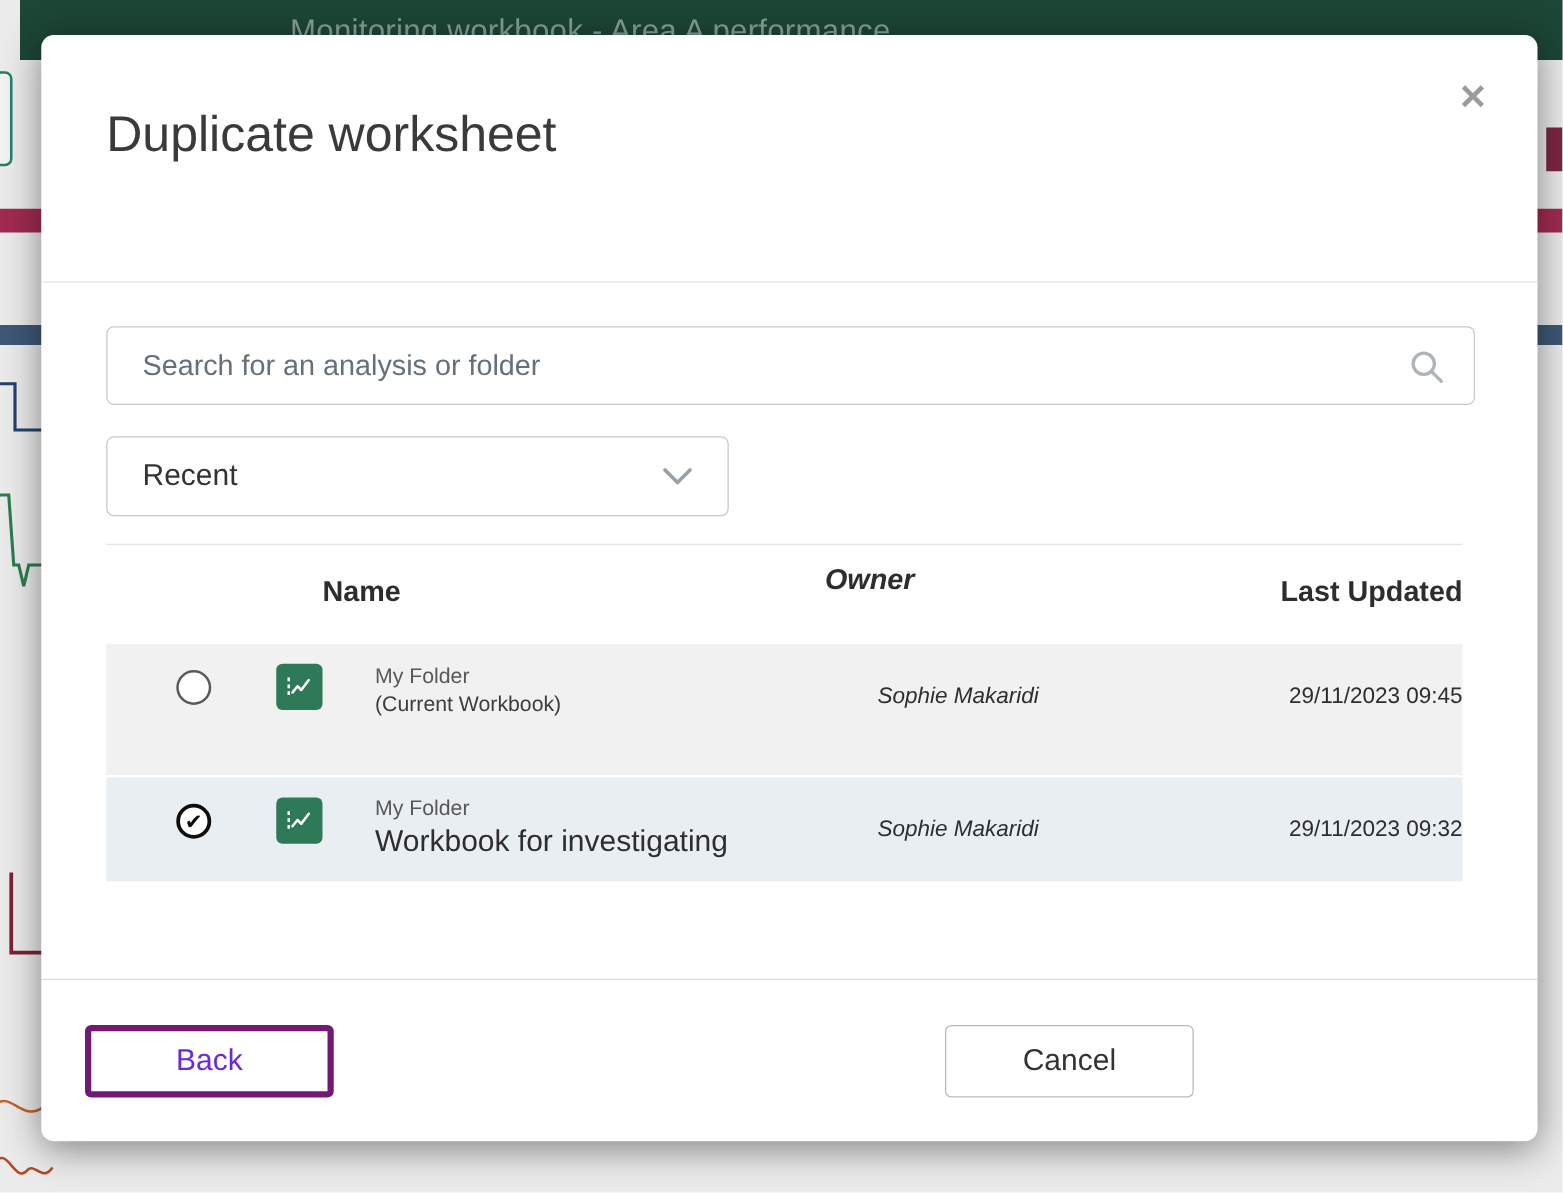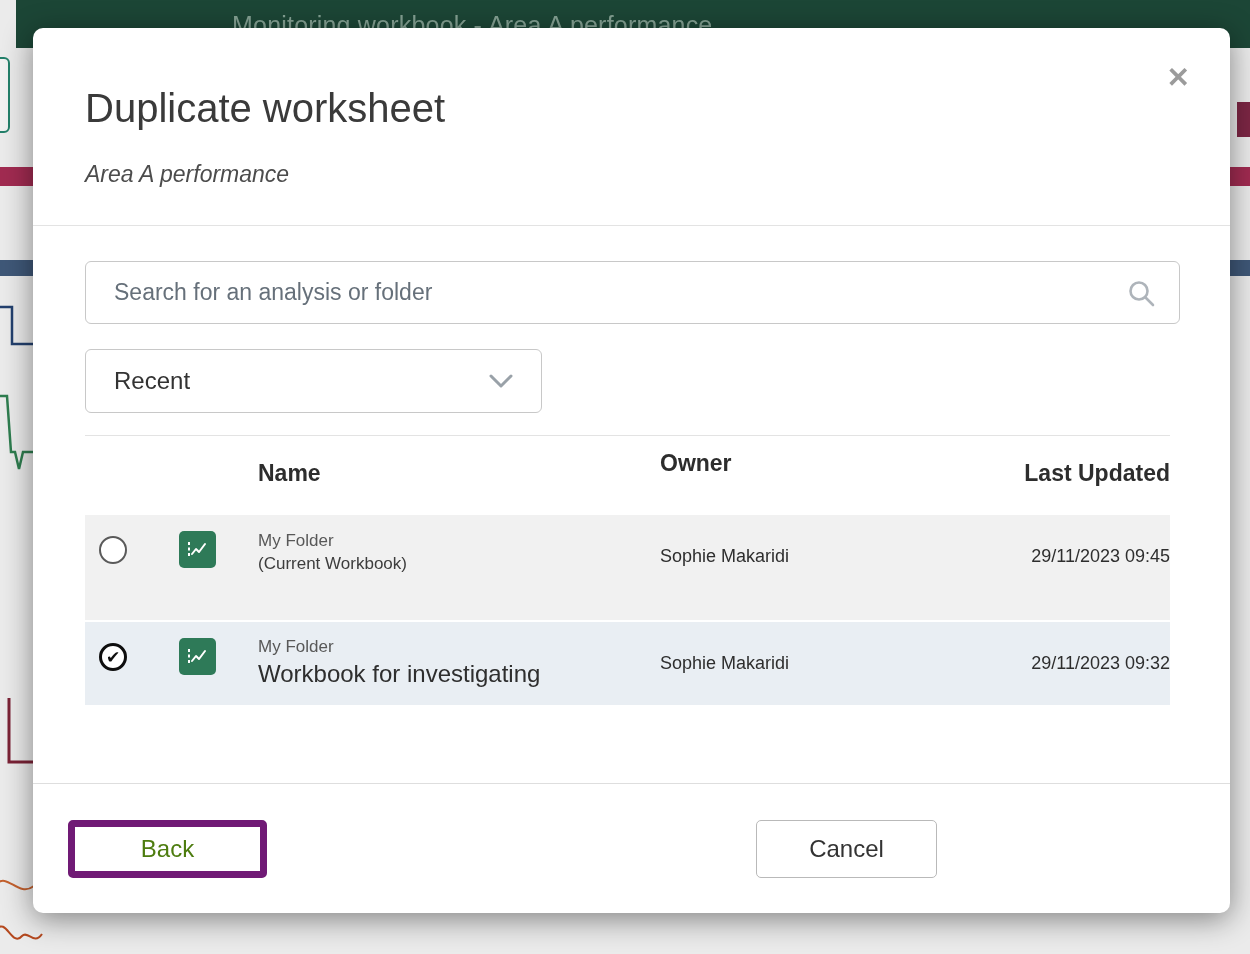--- a/index.html
+++ b/index.html
@@ -58,42 +58,42 @@
   }
   .search-input {
     width:100%; height:100%; border:none; outline:none; background:transparent;
     padding:0 70px 0 28px; font-size:23px; color:#333;
     font-family:Liberation Sans, sans-serif;
   }
   .search-input::placeholder { color:#66707a; opacity:1; }
   .search-icon { position:absolute; right:22px; top:17px; }
 
   .select {
-    position:absolute; left:52px; top:321px; width:457px; height:64px;
+    position:absolute; left:52px; top:321px; width:498px; height:64px;
     border:1px solid #c8c8c8; border-radius:6px; background:#fff;
     display:flex; align-items:center; padding:0 28px; cursor:pointer;
   }
   .select-label { font-size:24px; color:#333; }
   .chevron-icon { margin-left:auto; }
 
   .divider-table { position:absolute; left:52px; top:407px; width:1085px; height:1px; background:#e3e3e3; }
 
   
   .thead { position:absolute; left:52px; top:432px; width:1085px; display:flex; }
   .th { font-size:23px; font-weight:bold; color:#2d2d2d; }
   .col-radio { width:56px; flex:none; display:flex; justify-content:center; }
   .col-icon  { width:117px; flex:none; }
   .col-name  { width:402px; flex:none; }
-  .col-owner { width:255px; flex:none; }
+  .col-owner { width:255px; flex:none;font-style:italic; }
   .col-date  { flex:1;text-align:right; }
   .th-owner { transform:translateY(-10px); display:inline-block; }
 
   .row {
     position:absolute; left:52px; width:1085px;
-    display:flex; align-items:flex-start; cursor:pointer;
+    display:flex; align-items:flex-start; cursor:pointer;padding-left:42px;
   }
   .row-1 { top:487px; height:105px; background:#f1f1f1; }
   .row-2 { top:594px; height:83px;  background:#e9eef3; }
 
   .radio {
     width:28px; height:28px; border-radius:50%;
     border:2px solid #5a5a5a; background:#fff;
     margin-top:21px; flex:none;
     display:flex; align-items:center; justify-content:center;
   }
@@ -115,22 +115,22 @@
   .cell-owner-text, .cell-date-text { font-size:18px; color:#2e2e2e; margin-top:31px; display:block; }
 
   .divider-footer { position:absolute; left:0; top:755px; width:100%; height:1px; background:#dedede; }
 
   .btn {
     position:absolute; top:792px; height:58px;
     border-radius:5px; font-size:24px; cursor:pointer;
     font-family:"Liberation Sans", sans-serif;
     display:flex; align-items:center; justify-content:center;
   }
-  .btn-back   { left:35px;  width:199px; background:#fff; border:7px solid #701a75; color:#4d7c0f; }
-  .btn-cancel { left:723px; width:181px; background:#fff; border:1px solid #b9b9b9; color:#333; }
+  .btn-back   { left:35px;  width:199px; background:#fff; border:5px solid #701a75; color:#6d28d9; }
+  .btn-cancel { left:723px; width:199px; background:#fff; border:1px solid #b9b9b9; color:#333; }
   .btn-duplicate { left:962px; width:201px; background:#2c6e54; border:1px solid #2c6e54; color:#fff; }
 </style>
 </head>
 <body>
 
 <div class="app-header">
   <div class="app-header-title">Monitoring workbook - Area A performance</div>
 </div>
 <div class="tab-fragment"></div>
 <div class="stripe-crimson"></div>
@@ -143,21 +143,20 @@
   <path d="M 9 698 V 762 H 40" fill="none" stroke="#7b2236" stroke-width="3"></path>
   <path d="M -4 884 C 8 872, 18 898, 34 886" fill="none" stroke="#c4612f" stroke-width="2"></path>
   <path d="M -4 930 C 6 916, 12 948, 22 936 C 28 930, 34 946, 42 934" fill="none" stroke="#b5491f" stroke-width="2"></path>
 </svg>
 
 <div class="modal">
 
   <button class="close-btn">✕</button>
 
   <div class="modal-title">Duplicate worksheet</div>
-  <div class="modal-subtitle">Area A performance</div>
   <div class="divider-top"></div>
 
   <div class="search-wrap">
     <input class="search-input" type="text" placeholder="Search for an analysis or folder" style="">
     <svg class="search-icon" width="30" height="30" viewBox="0 0 30 30">
       <circle cx="12" cy="12" r="8.5" fill="none" stroke="#aeb4ba" stroke-width="2.6"></circle>
       <line x1="18.5" y1="18.5" x2="26" y2="26" stroke="#aeb4ba" stroke-width="2.6" stroke-linecap="round"></line>
     </svg>
   </div>
 

